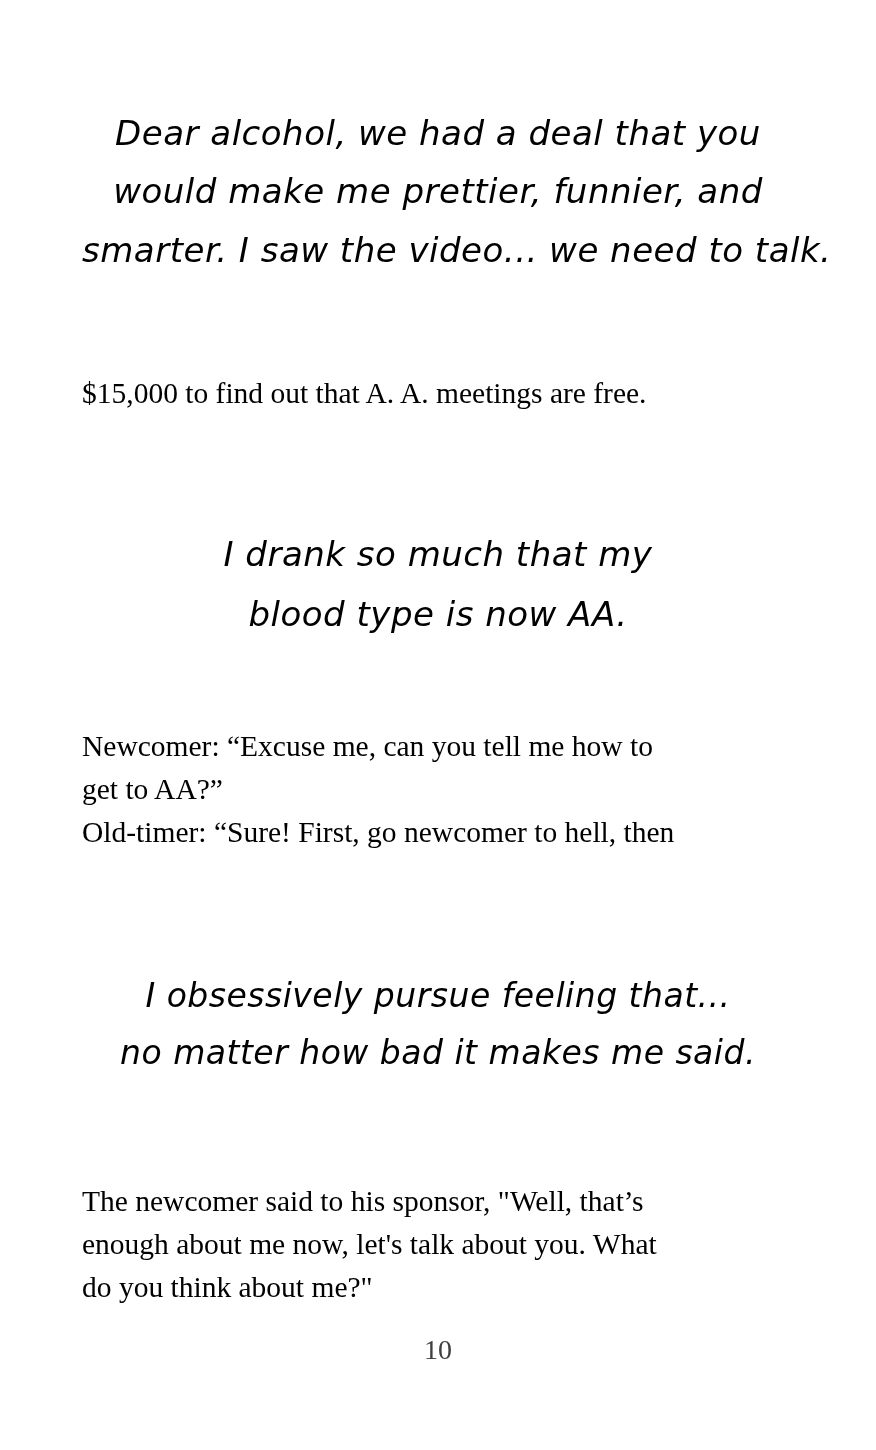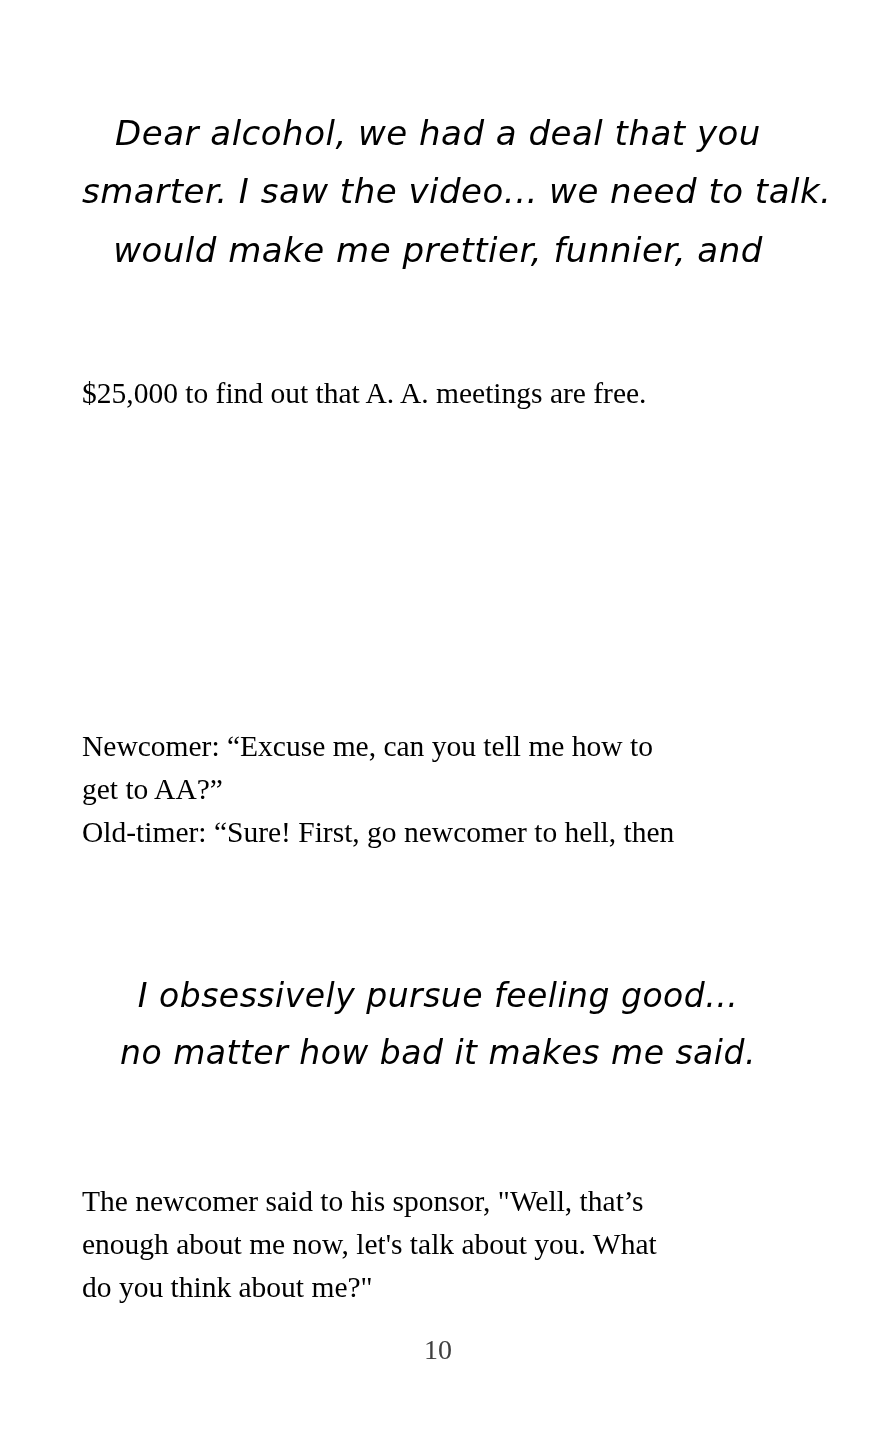--- a/index.html
+++ b/index.html
@@ -97,37 +97,41 @@
     color: #404040;
   }
 </style>
 </head>
 <body>
 
 <div class="page">
 
   <div class="script-block" id="block1">
     <span class="script-line">Dear alcohol, we had a deal that you</span>
+    <span class="script-line">would make me prettier, funnier, and</span>
     <span class="script-line">smarter. I saw the video... we need to talk.</span>
-    <span class="script-line">would make me prettier, funnier, and</span>
   </div>
 
   <div id="para1">
-    <div class="body-line">$25,000 to find out that A. A. meetings are free.</div>
+    <div class="body-line">$15,000 to find out that A. A. meetings are free.</div>
   </div>
 
+  <div class="script-block" id="block2">
+    <span class="script-line">I drank so much that my</span>
+    <span class="script-line">blood type is now AA.</span>
+  </div>
 
   <div id="para2">
     <div class="body-line">Newcomer: “Excuse me, can you tell me how to</div>
     <div class="body-line">get to AA?”</div>
     <div class="body-line">Old-timer: “Sure! First, go newcomer to hell, then</div>
   </div>
 
   <div class="script-block" id="block3">
-    <span class="script-line">I obsessively pursue feeling good...</span>
+    <span class="script-line">I obsessively pursue feeling that...</span>
     <span class="script-line">no matter how bad it makes me said.</span>
   </div>
 
   <div id="para3">
     <div class="body-line">The newcomer said to his sponsor, "Well, that’s</div>
     <div class="body-line">enough about me now, let's talk about you. What</div>
     <div class="body-line">do you think about me?"</div>
   </div>
 
   <div id="page-number">10</div>

